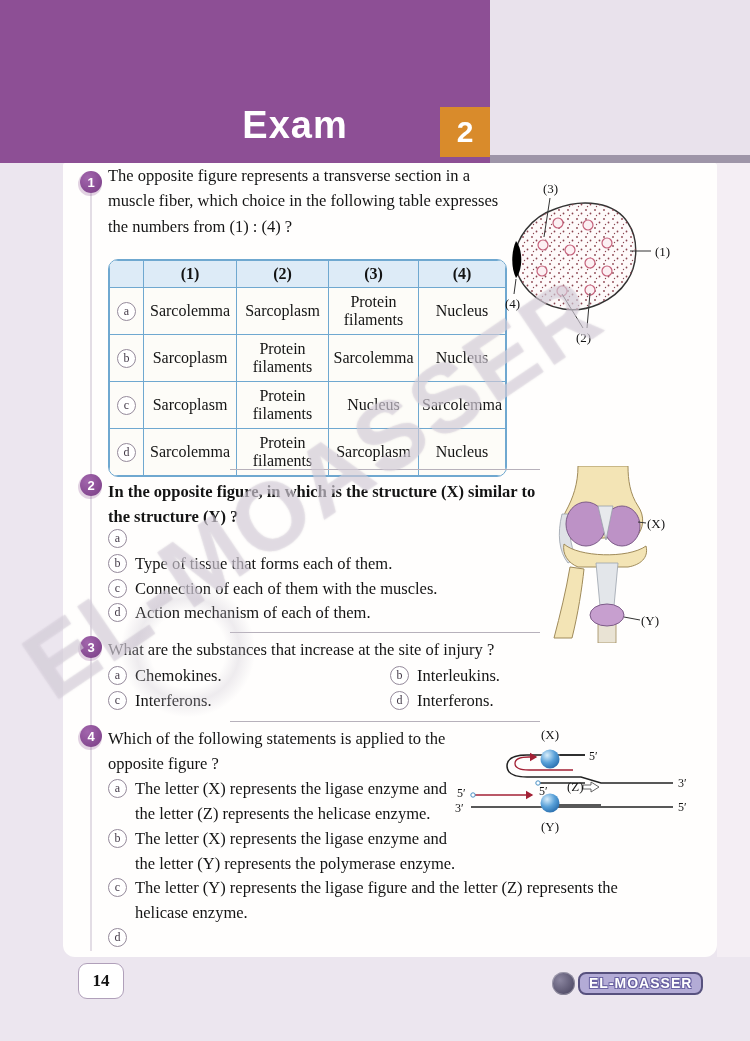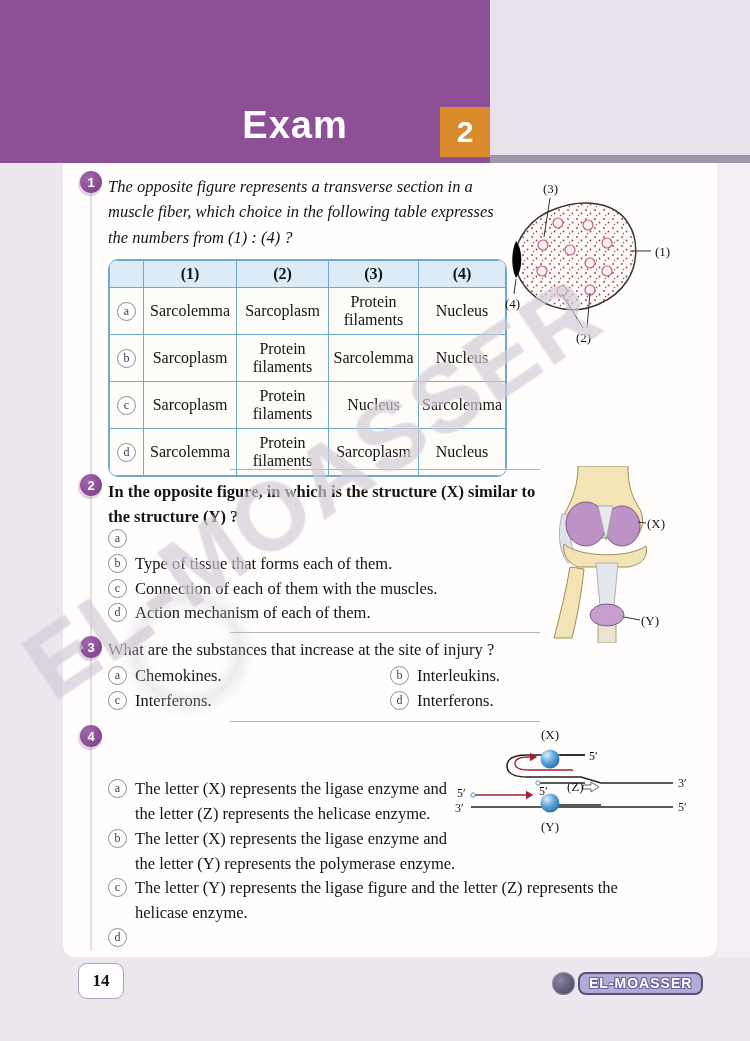--- a/index.html
+++ b/index.html
@@ -94,21 +94,21 @@
 <div class="hdr-strip-l"></div>
 <div class="hdr-strip-r"></div>
 <div class="hdr-title">Exam</div>
 <div class="hdr-num">2</div>
 <div class="right-strip"></div>
 
 <div class="card">
   <div class="timeline"></div>
 
   <div class="qbadge" style="left:17px;top:8px;">1</div>
-  <div class="qtext" style="left:45px;top:11px;width:402px;font-style:italic;">The opposite figure represents a transverse section in a muscle fiber, which choice in the following table expresses the numbers from (1) : (4) ?</div>
+  <div class="qtext" style="left:45px;top:0;width:402px;">The opposite figure represents a transverse section in a muscle fiber, which choice in the following table expresses the numbers from (1) : (4) ?</div>
 
   <div class="tblwrap">
     <table class="qt">
       <colgroup>
           <col style="width:34px">
           <col style="width:93px">
           <col style="width:92px">
           <col style="width:90px">
           <col style="width:87px">
         </colgroup>
@@ -241,20 +241,21 @@
     <span class="optletter">c</span>
     <span>Interferons.</span>
   </div>
   <div class="opt" style="left:327px;top:525px;">
     <span class="optletter">d</span>
     <span>Interferons.</span>
   </div>
 
   <div class="divider" style="left:167px;top:558px;width:310px;"></div>
   <div class="qbadge" style="left:17px;top:562px;">4</div>
+  <div class="qtext" style="left:45px;top:563px;width:340px;">Which of the following statements is applied to the opposite figure ?</div>
   <div class="opt" style="left:45px;top:613px;width:352px;">
     <span class="optletter">a</span>
     <span>The letter (X) represents the ligase enzyme and the letter (Z) represents the helicase enzyme.</span>
   </div>
   <div class="opt" style="left:45px;top:663px;width:352px;">
     <span class="optletter">b</span>
     <span>The letter (X) represents the ligase enzyme and the letter (Y) represents the polymerase enzyme.</span>
   </div>
   <div class="opt" style="left:45px;top:712px;width:560px;">
     <span class="optletter">c</span>

